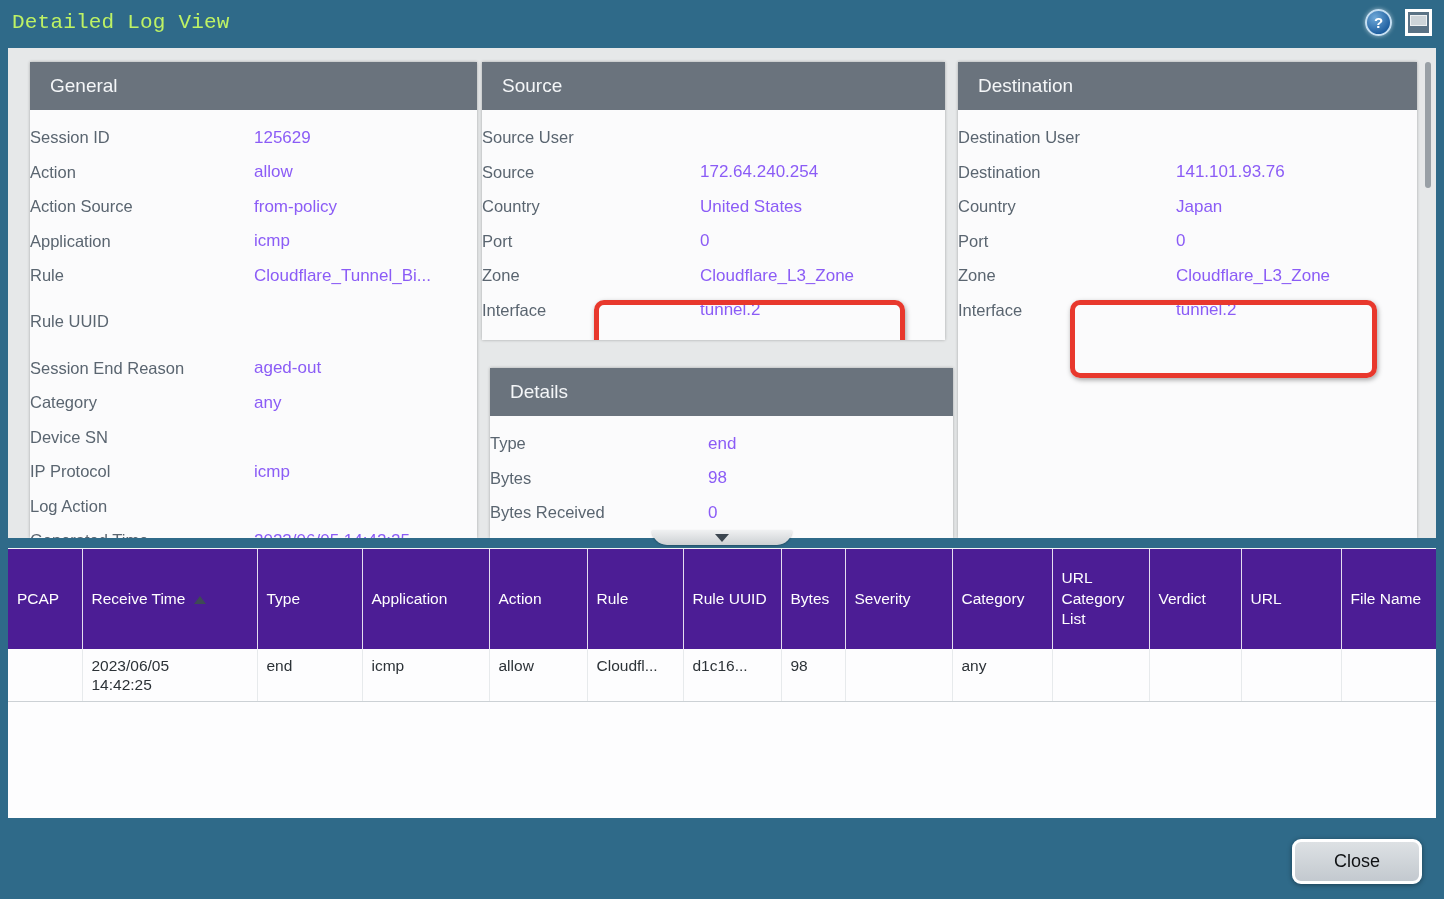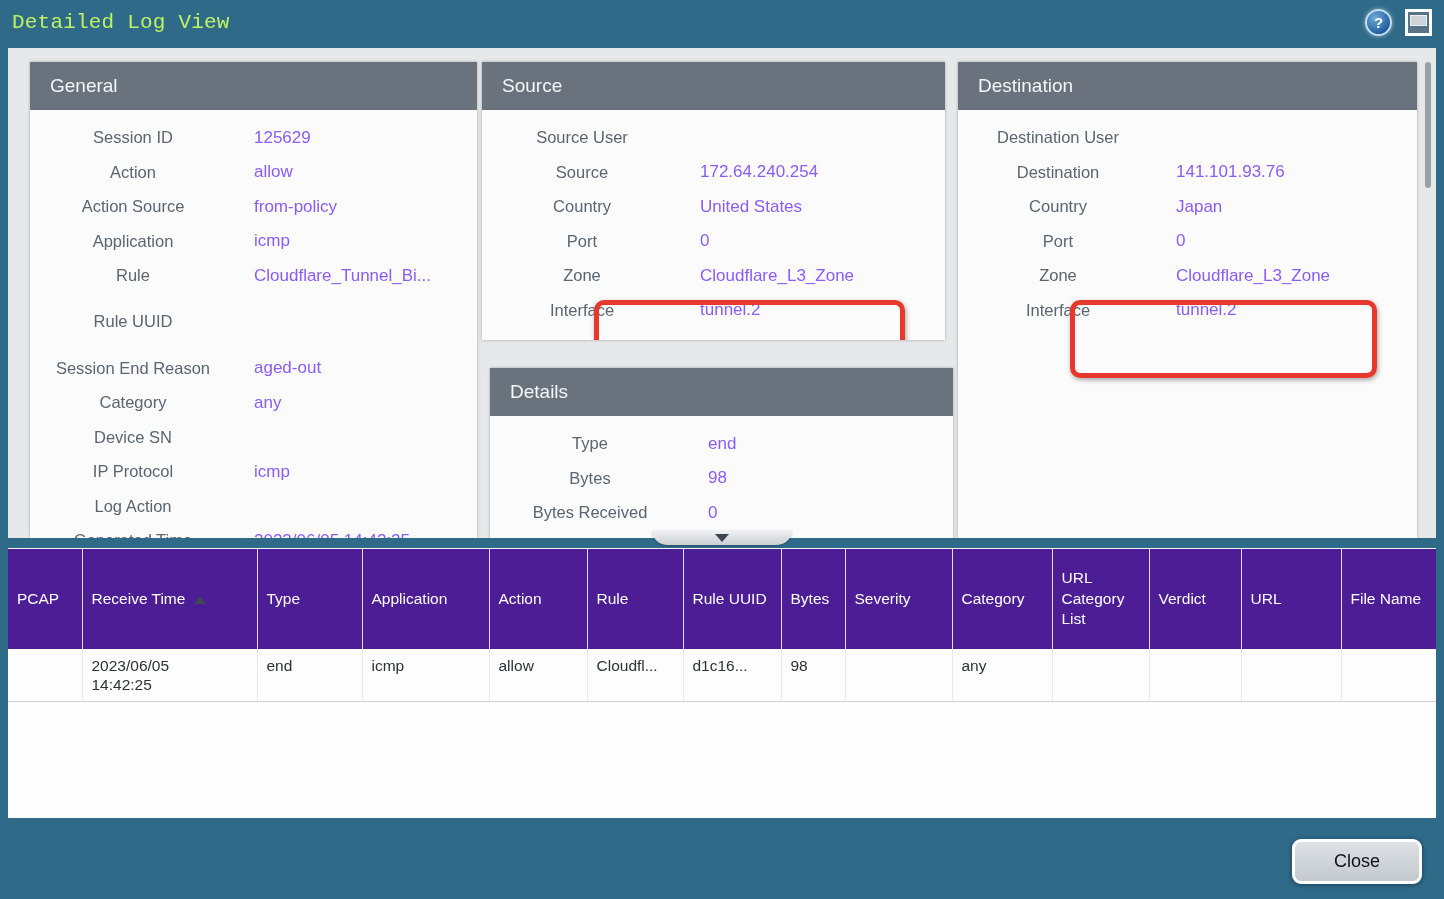--- a/index.html
+++ b/index.html
@@ -32,21 +32,21 @@
            box-shadow:0 0 3px rgba(0,0,0,.28); overflow:hidden; }
   .panel-general     { left:14px;  width:447px; height:476px;margin-left:8px; }
   .panel-source      { left:474px; width:463px; height:278px; }
   .panel-details     { left:474px; top:320px; width:463px; height:170px;margin-left:8px; }
   .panel-destination { left:950px; width:459px; height:476px; }
   .panel-header { height:48px; background:#6a737d; color:#f4f6f8; font-size:19px;
                   display:flex; align-items:center; padding-left:20px; }
   .panel-body { position:relative; padding-top:10px; }
   .frow { display:flex; align-items:center; height:34.5px; }
   .frow.tall { height:58px; }
-  .flabel { width:200px; text-align:center; color:#5a6570; font-size:16.5px;
+  .flabel { width:200px; text-align:left; color:#5a6570; font-size:16.5px;
             flex-shrink:0; line-height:1.1; }
   .panel-general .flabel { width:206px; }
   .fvalue { flex:1; margin-left:18px; padding-right:36px; color:#8b5cf6;
             font-size:17px; line-height:1.12; word-wrap:break-word; }
   .red-box { position:absolute; left:112px; right:40px; top:190px; height:78px;
              border:5px solid #e8382d; border-radius:10px;
              box-shadow:1px 2px 5px rgba(0,0,0,.35); pointer-events:none; }
   .vscroll { position:absolute; right:5px; top:14px; width:6px; height:126px;
              background:#99a0a6; border-radius:3px; cursor:pointer; }
 

